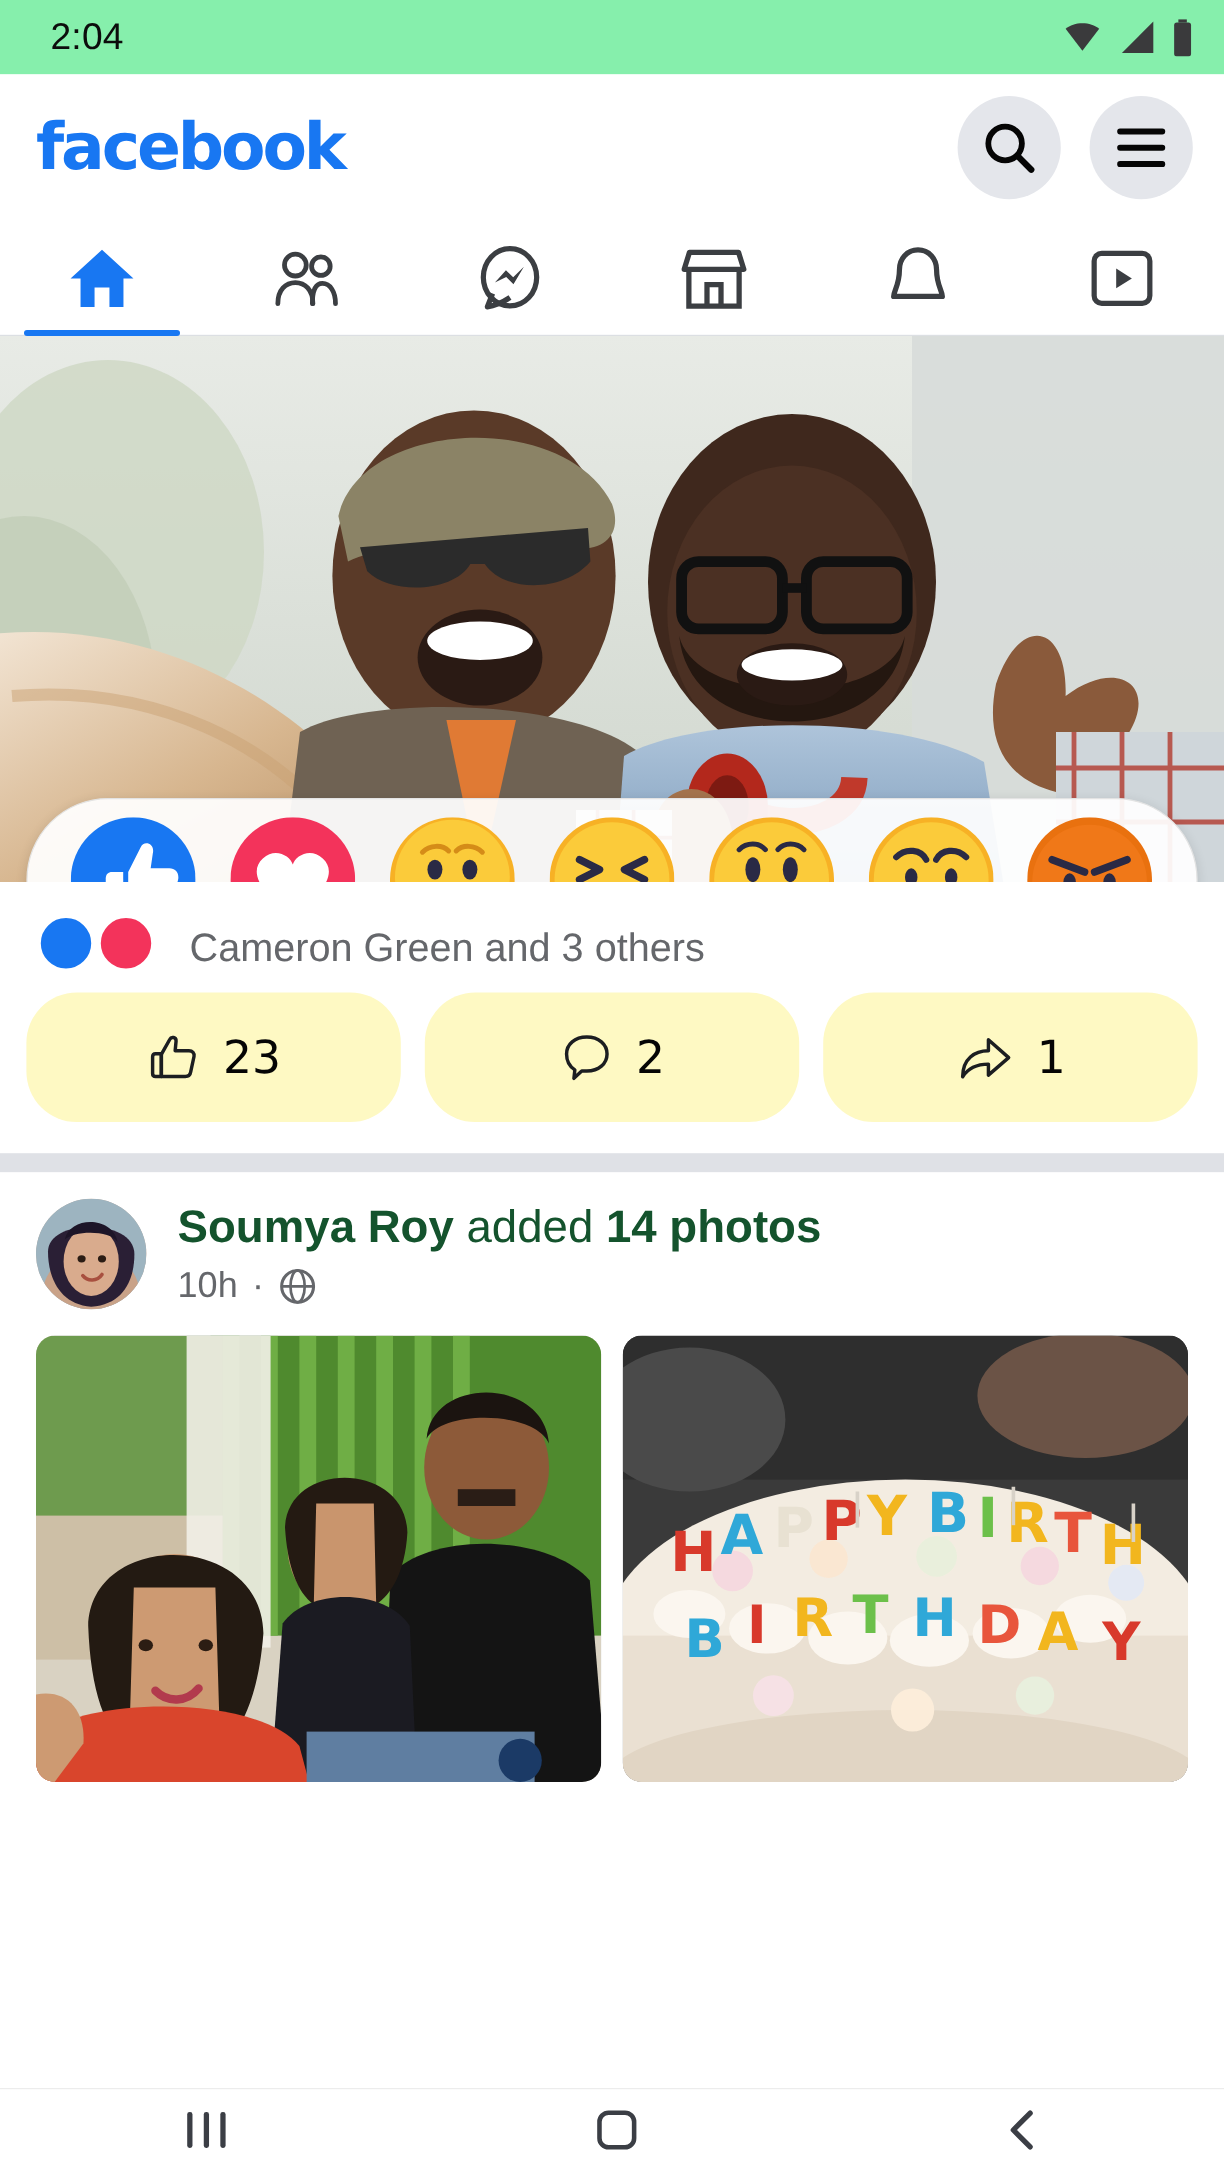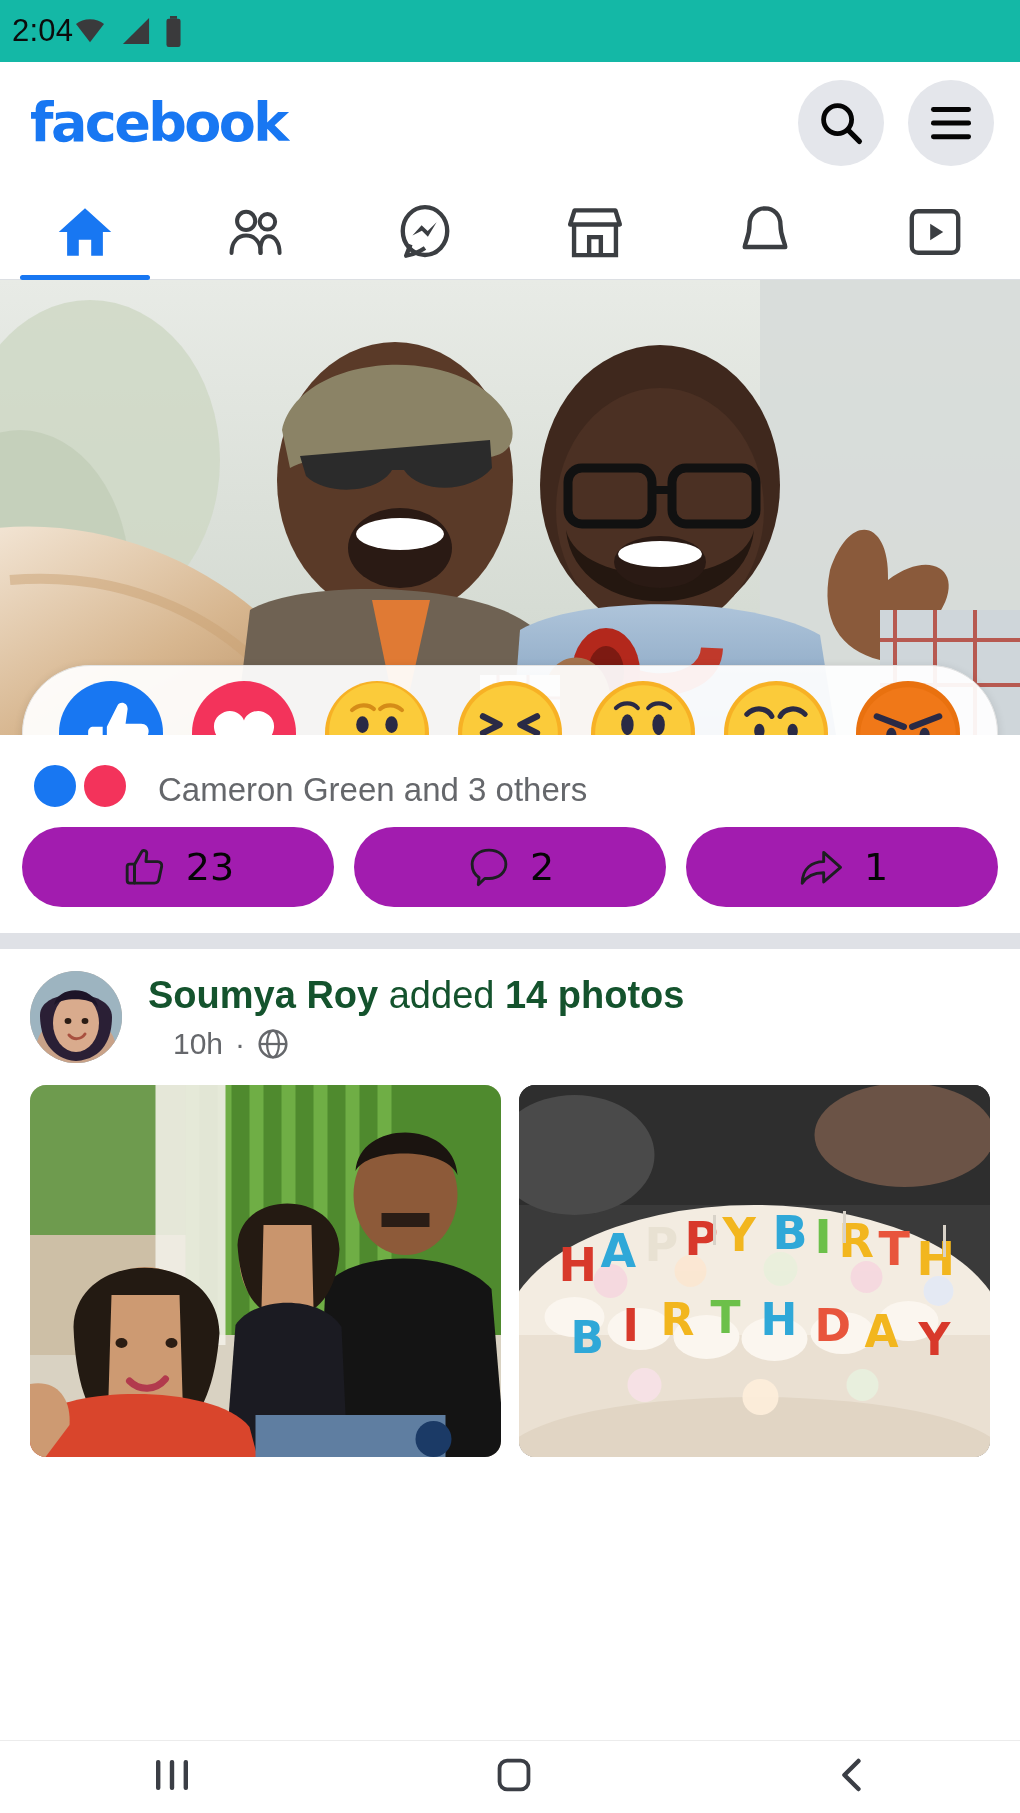--- a/index.html
+++ b/index.html
@@ -7,22 +7,22 @@
     width:1020px; height:1813px;
     background:#ffffff;
     font-family:"Liberation Sans", sans-serif;
     overflow:hidden;
   }
   #screen { position:relative; width:1020px; height:1813px; background:#fff; overflow:hidden; }
 
   
   .statusbar {
     height:62px; display:flex; align-items:center;
-    justify-content:flex-start; padding:0 26px 0 12px;
-    background:#14b8a6;
+    justify-content:space-between; padding:0 26px 0 42px;
+    background:#86efac;
   }
   .status-time { font-size:31px; color:#0c0c0c; letter-spacing:.2px; }
   .status-icons { display:flex; align-items:center; gap:13px; }
 
   
   .fbheader {
     height:122px; display:flex; align-items:center;
     justify-content:space-between; padding:0 26px 0 30px; background:#fff;
   }
   .fblogo {
@@ -75,37 +75,37 @@
   .rxbadge {
     width:46px; height:46px; border-radius:50%; border:2px solid #fff;
     display:inline-block; position:relative;
   }
 
   
   .actions {
     display:flex; gap:20px; padding:18px 22px 26px 22px;
   }
   .actbtn {
-    flex:1; height:80px; background:#a21caf; border-radius:42px;
+    flex:1; height:108px; background:#fef9c3; border-radius:42px;
     display:flex; align-items:center; justify-content:center; gap:18px;
   }
   .actlabel { font-size:38px; color:#050505; font-family:"DejaVu Sans", sans-serif; }
 
   .divider { height:16px; background:#dfe1e6; }
 
   
   .post2 { background:#fff; padding-top:22px; }
   .p2head { display:flex; align-items:center; padding:0 30px; gap:26px; }
   .avatar {
     width:92px; height:92px; border-radius:50%; overflow:hidden; flex:0 0 auto;
     position:relative; background:#b9a89c;
   }
   .p2title { font-size:38px; color:#14532d; line-height:1.2; }
   .p2title b { font-weight:bold; }
-  .p2meta { display:flex; align-items:center; gap:12px; margin-top:8px;margin-left:25px; }
+  .p2meta { display:flex; align-items:center; gap:12px; margin-top:8px; }
   .p2time { font-size:30px; color:#65676B; }
   .dot { font-size:30px; color:#65676B; }
 
   .photogrid {
     display:flex; gap:18px; padding:22px 30px 0 30px;
   }
   .photocell {
     flex:1; height:372px; border-radius:16px; overflow:hidden; position:relative;
     background:#ddd;
   }

